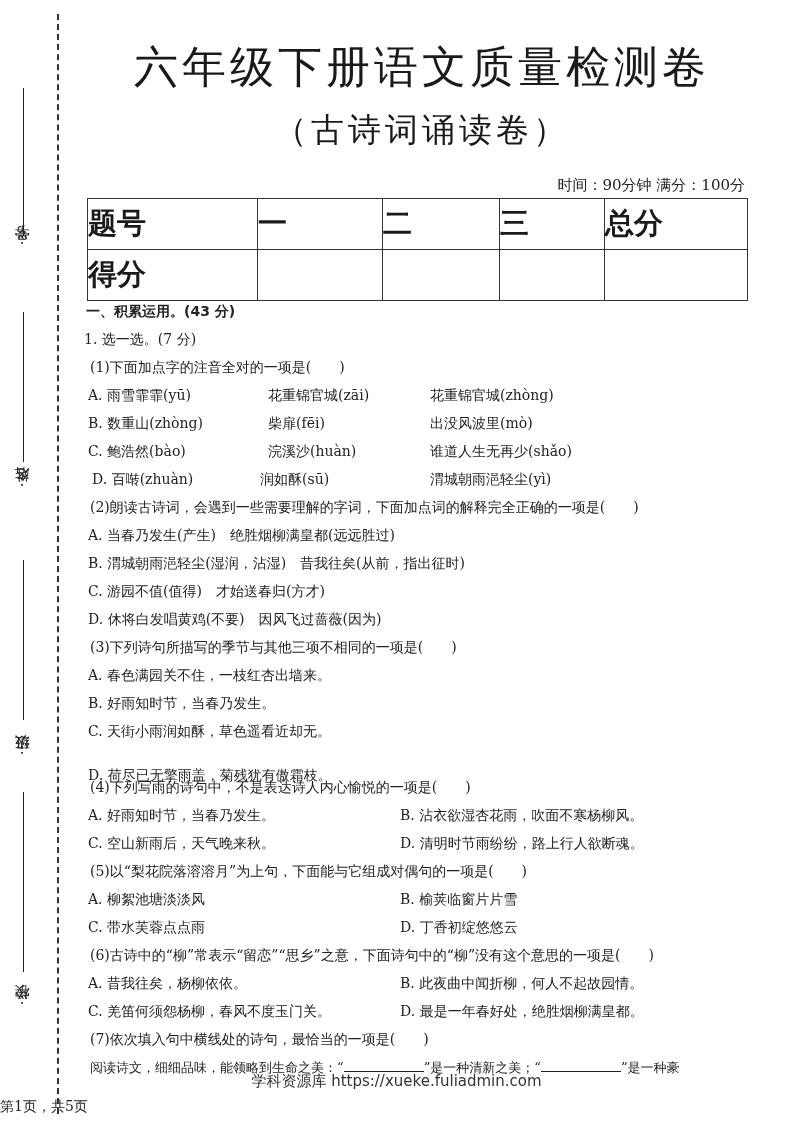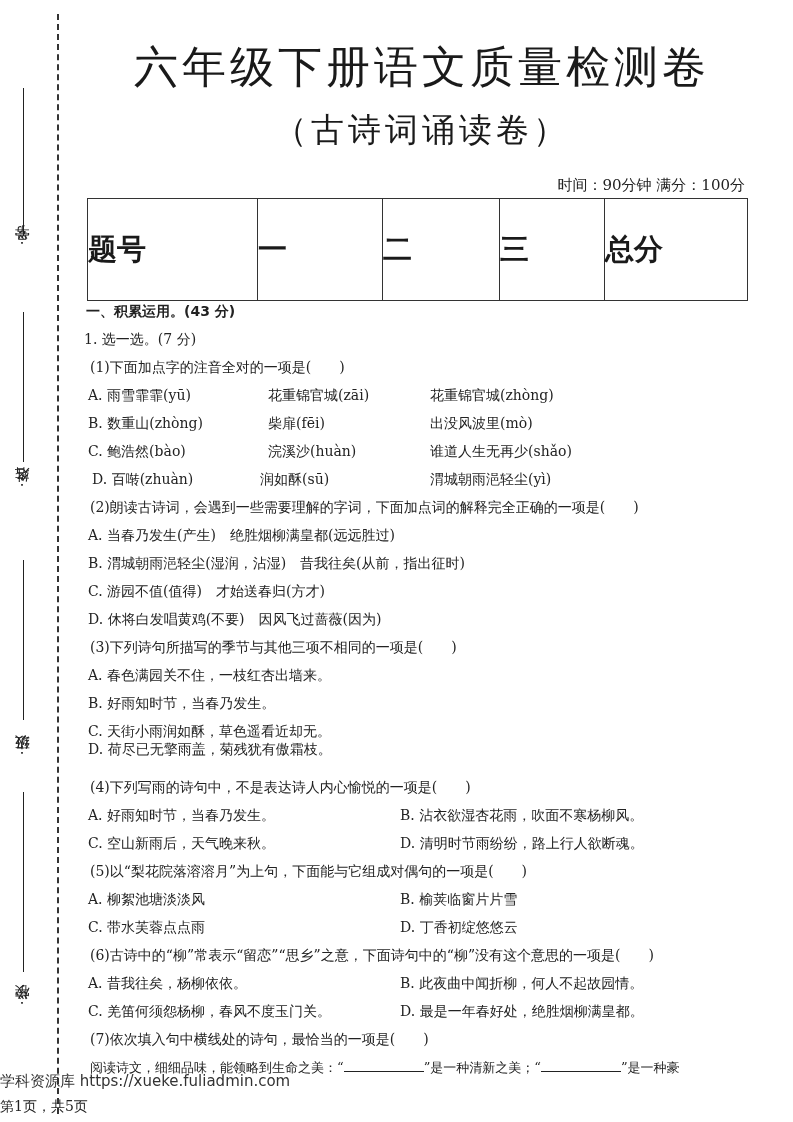--- a/index.html
+++ b/index.html
@@ -22,21 +22,21 @@
 
   .content { position: absolute; left: 88px; top: 301px; width: 680px; font-size: 14px; }
   .line { position: absolute; left: 0; white-space: nowrap; font-size: 14px; color: #222; }
   .section-title { font-family: "DejaVu Sans", sans-serif; font-weight: bold; font-size: 14px; left: -2px; }
   .q-title { font-size: 14px; left: -4px; }
   .sub-q { left: 2px; }
   .col { position: absolute; white-space: nowrap; }
   .blank { display: inline-block; width: 80px; border-bottom: 1px solid #222; height: 12px; }
   .small { font-size: 13px; }
 
-  .watermark { position: absolute; left: 0; width: 793px; top: 1072px; text-align: left; font-family: "DejaVu Sans", sans-serif; font-size: 15px; color: #333; }
+  .watermark { position: absolute; left: 0; width: 793px; top: 1072px; text-align: center; font-family: "DejaVu Sans", sans-serif; font-size: 15px; color: #333; }
   .page-num { position: absolute; left: 0; width: 793px; top: 1098px; text-align: left; font-size: 14px; color: #222; }
 </style>
 </head>
 <body>
 
 <div class="binding">
   <div class="dash-line"></div>
 
   <div class="bind-line" style="top:88px;height:148px;"></div>
   <div class="bind-label" style="left:14px;top:220px;height:50px;">学号：</div>
@@ -56,20 +56,27 @@
 <div class="meta">时间：90分钟  满分：100分</div>
 
 <table class="score">
   <tbody>
       <tr>
     <td style="width:170px">题号</td>
     <td style="width:125px">一</td>
     <td style="width:117px">二</td>
     <td style="width:105px">三</td>
     <td>总分</td>
+  </tr>
+  <tr>
+    <td>得分</td>
+    <td></td>
+    <td></td>
+    <td></td>
+    <td></td>
   </tr>
 </tbody>
   </table>
 
 <div class="content">
   <div class="line section-title" style="top:2px">一、积累运用。(43 分)</div>
   <div class="line q-title" style="top:30px">1. 选一选。(7 分)</div>
 
   <div class="line sub-q" style="top:58px">(1)下面加点字的注音全对的一项是(　　)</div>
   <div class="line" style="top:86px;width:680px;">
@@ -96,21 +103,21 @@
   <div class="line sub-q" style="top:198px">(2)朗读古诗词，会遇到一些需要理解的字词，下面加点词的解释完全正确的一项是(　　)</div>
   <div class="line" style="top:226px">A. 当春乃发生(产生)　绝胜烟柳满皇都(远远胜过)</div>
   <div class="line" style="top:254px">B. 渭城朝雨浥轻尘(湿润，沾湿)　昔我往矣(从前，指出征时)</div>
   <div class="line" style="top:282px">C. 游园不值(值得)　才始送春归(方才)</div>
   <div class="line" style="top:310px">D. 休将白发唱黄鸡(不要)　因风飞过蔷薇(因为)</div>
 
   <div class="line sub-q" style="top:338px">(3)下列诗句所描写的季节与其他三项不相同的一项是(　　)</div>
   <div class="line" style="top:366px">A. 春色满园关不住，一枝红杏出墙来。</div>
   <div class="line" style="top:394px">B. 好雨知时节，当春乃发生。</div>
   <div class="line" style="top:422px">C. 天街小雨润如酥，草色遥看近却无。</div>
-  <div class="line" style="top:440px">D. 荷尽已无擎雨盖，菊残犹有傲霜枝。</div>
+  <div class="line" style="top:466px">D. 荷尽已无擎雨盖，菊残犹有傲霜枝。</div>
 
   <div class="line sub-q" style="top:478px">(4)下列写雨的诗句中，不是表达诗人内心愉悦的一项是(　　)</div>
   <div class="line" style="top:506px;width:680px;">
     <span class="col" style="left:0">A. 好雨知时节，当春乃发生。</span>
     <span class="col" style="left:312px">B. 沾衣欲湿杏花雨，吹面不寒杨柳风。</span>
   </div>
   <div class="line" style="top:534px;width:680px;">
     <span class="col" style="left:0">C. 空山新雨后，天气晚来秋。</span>
     <span class="col" style="left:312px">D. 清明时节雨纷纷，路上行人欲断魂。</span>
   </div>

